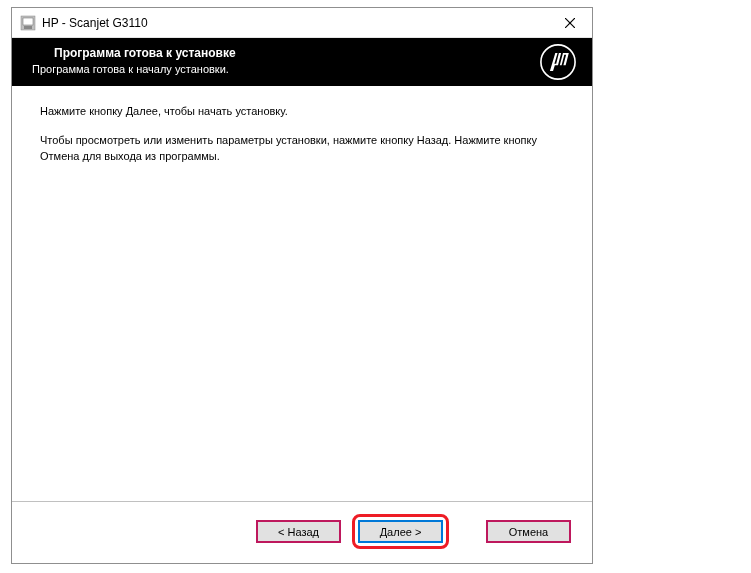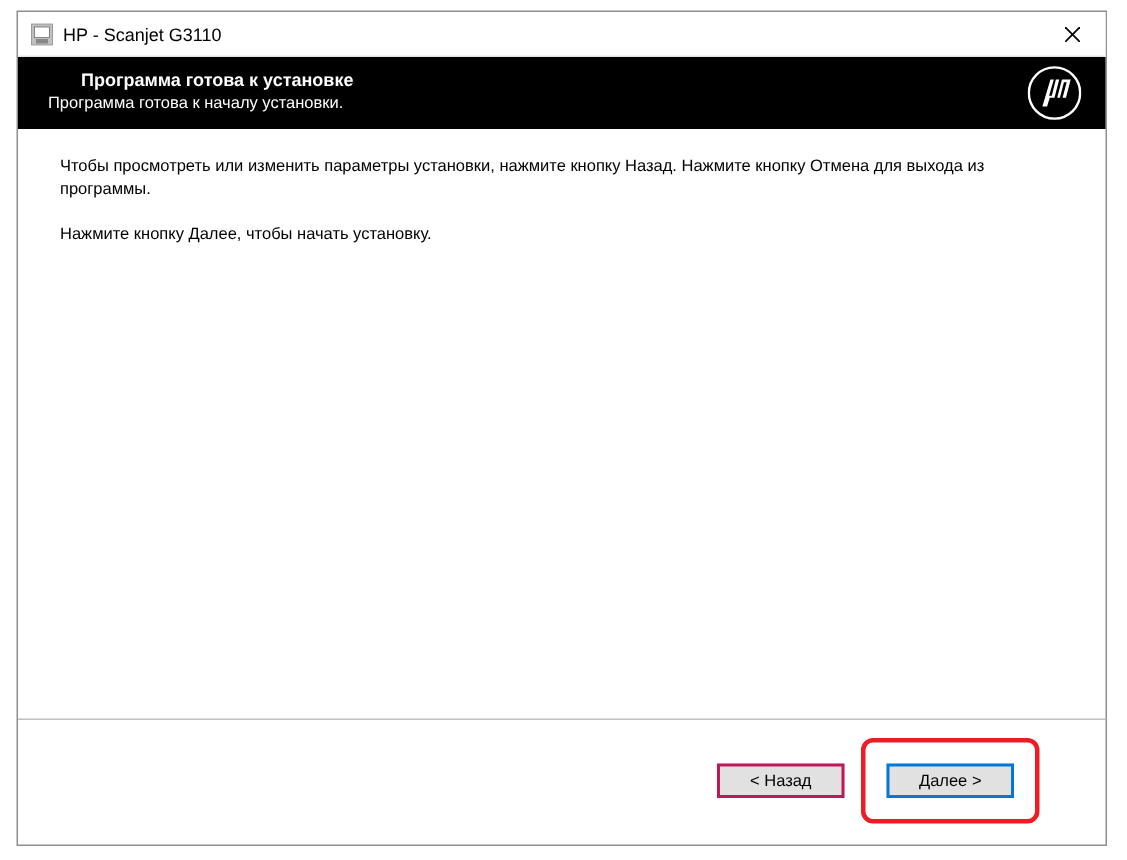--- a/index.html
+++ b/index.html
@@ -11,21 +11,21 @@
       font-family: 'Segoe UI', Tahoma, Arial, sans-serif;
       background: #fff;
       width: 751px;
       height: 573px;
       position: relative;
     }
     .window {
       position: absolute;
       left: 11px;
       top: 7px;
-      width: 727px;
+      width: 582px;
       height: 557px;
       border: 1px solid #8f8f8f;
       background: #fff;
       display: flex;
       flex-direction: column;
     }
     .titlebar {
       height: 30px;
       background: #fff;
       display: flex;
@@ -114,21 +114,21 @@
       border: 2px solid #be185d;
       cursor: pointer;
       padding: 0 10px;
     }
     .btn-holder {
       padding: 3px;
     }
     .btn-highlight {
       border: 3px solid #ee1c25;
       border-radius: 8px;
-      padding: 14px;
+      padding: 3px;
     }
     .btn-default {
       border: 2px solid #0078d7;
       background: #e1e1e1;
     }
     .spacer {
       width: 18px;
     }
   </style>
 </head>
@@ -158,26 +158,29 @@
     <div class="hp-logo">
       <svg viewBox="0 0 40 40">
         <circle cx="20" cy="20" r="19" fill="none" stroke="#fff" stroke-width="1.8"></circle>
         <path d="M 11 30 L 17 10 L 19.5 10 L 16 22 L 18 22 L 21 10 L 23.5 10 L 20 23.5 L 16.5 23.5 L 14.5 30 Z" fill="#fff"></path>
         <path d="M 22 23.5 L 25.5 10 L 32 10 L 28.5 23.5 L 26 23.5 L 29 12 L 27 12 L 24 23.5 Z" fill="#fff"></path>
       </svg>
     </div>
   </div>
 
   <div class="content">
+    <p>Нажмите кнопку Далее, чтобы начать установку.</p>
     <p>Чтобы просмотреть или изменить параметры установки, нажмите кнопку Назад. Нажмите кнопку Отмена для выхода из программы.</p>
-    <p>Нажмите кнопку Далее, чтобы начать установку.</p>
   </div>
 
   <div class="button-bar">
     <span class="btn-holder">
       <button class="btn">&lt; Назад</button>
     </span>
     <span class="btn-highlight">
       <button class="btn btn-default">Далее &gt;</button>
     </span>
     <span class="spacer"></span>
+    <span class="btn-holder">
+      <button class="btn">Отмена</button>
+    </span>
   </div>
 </div>
 
 </body></html>

